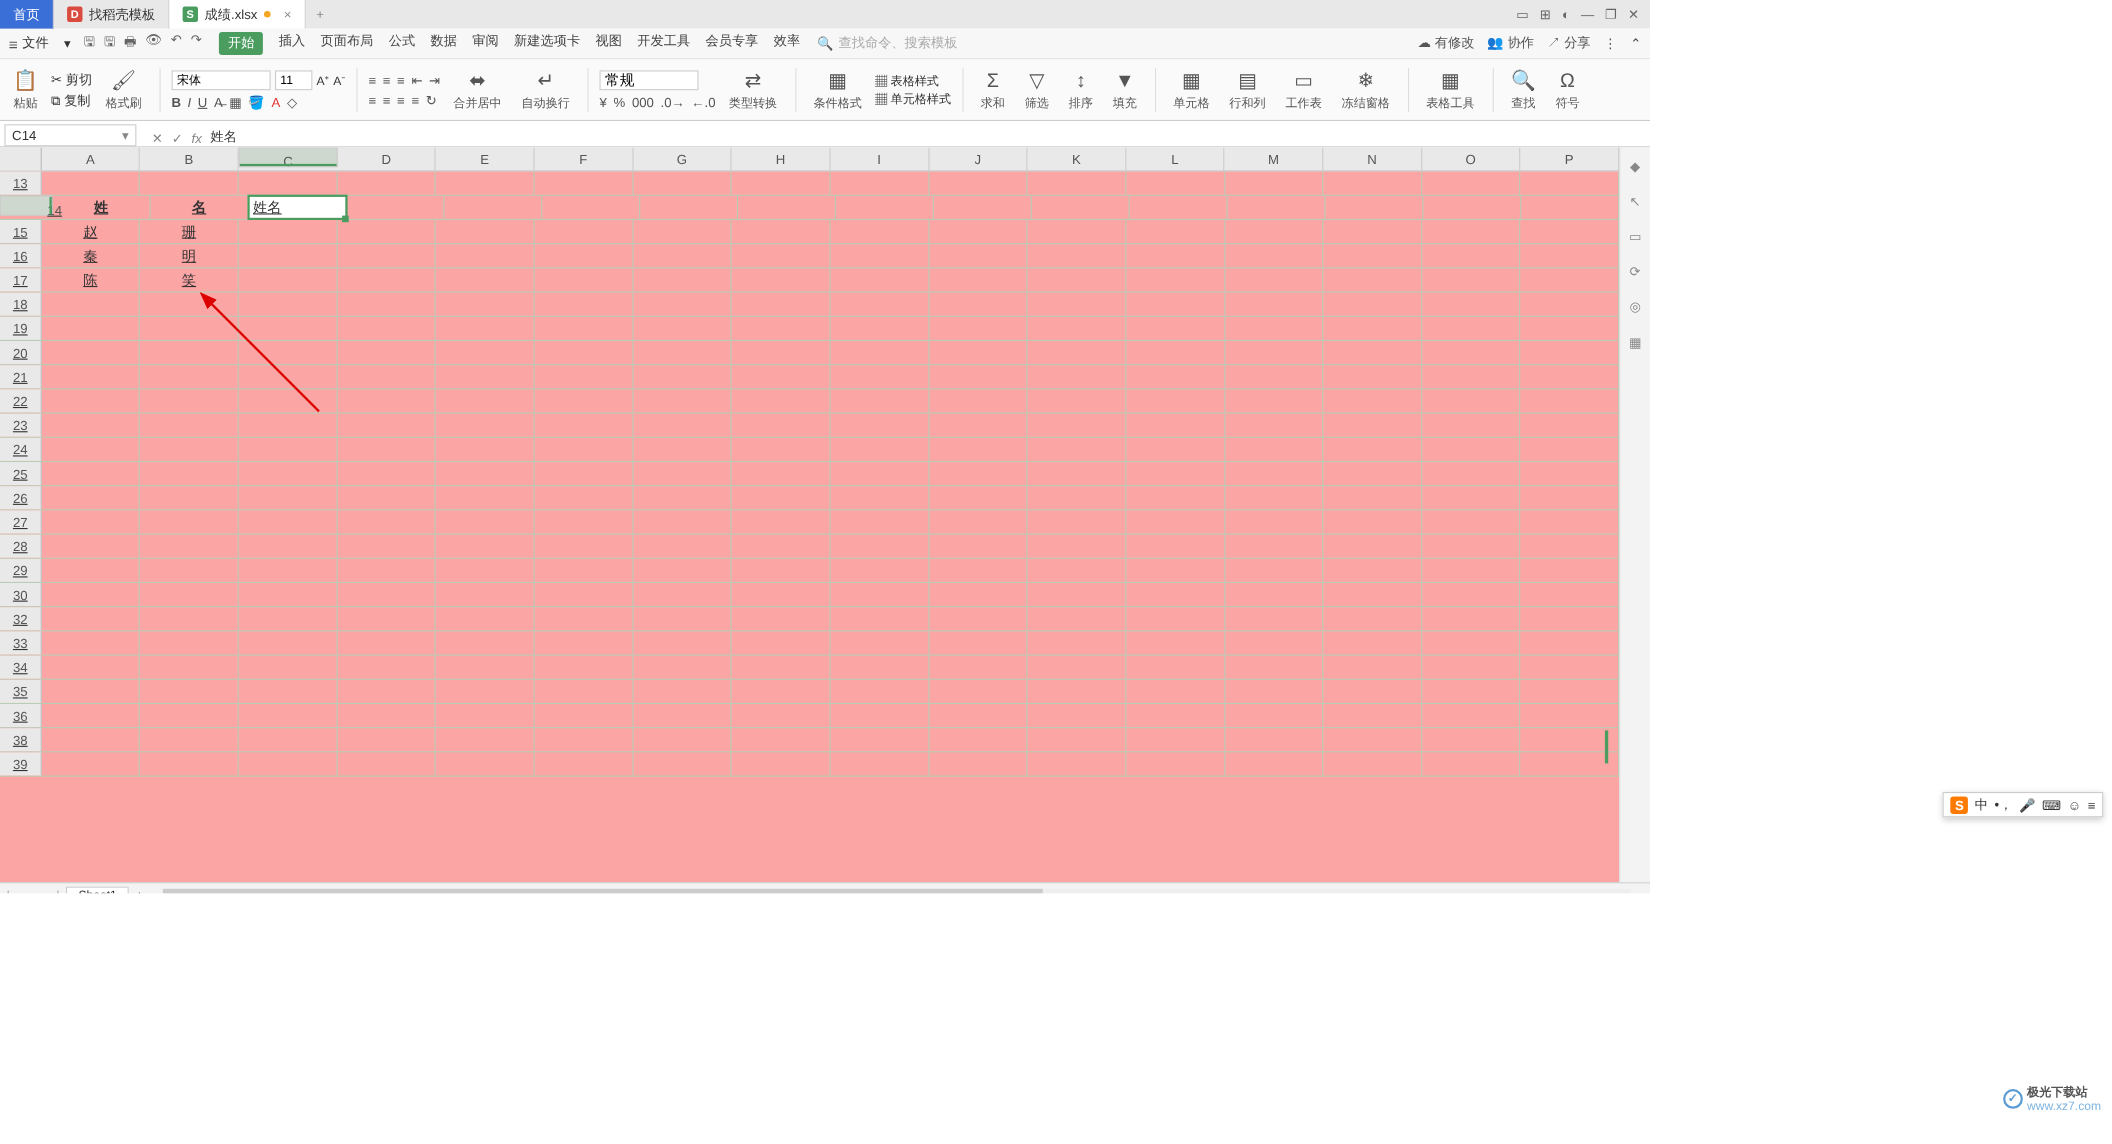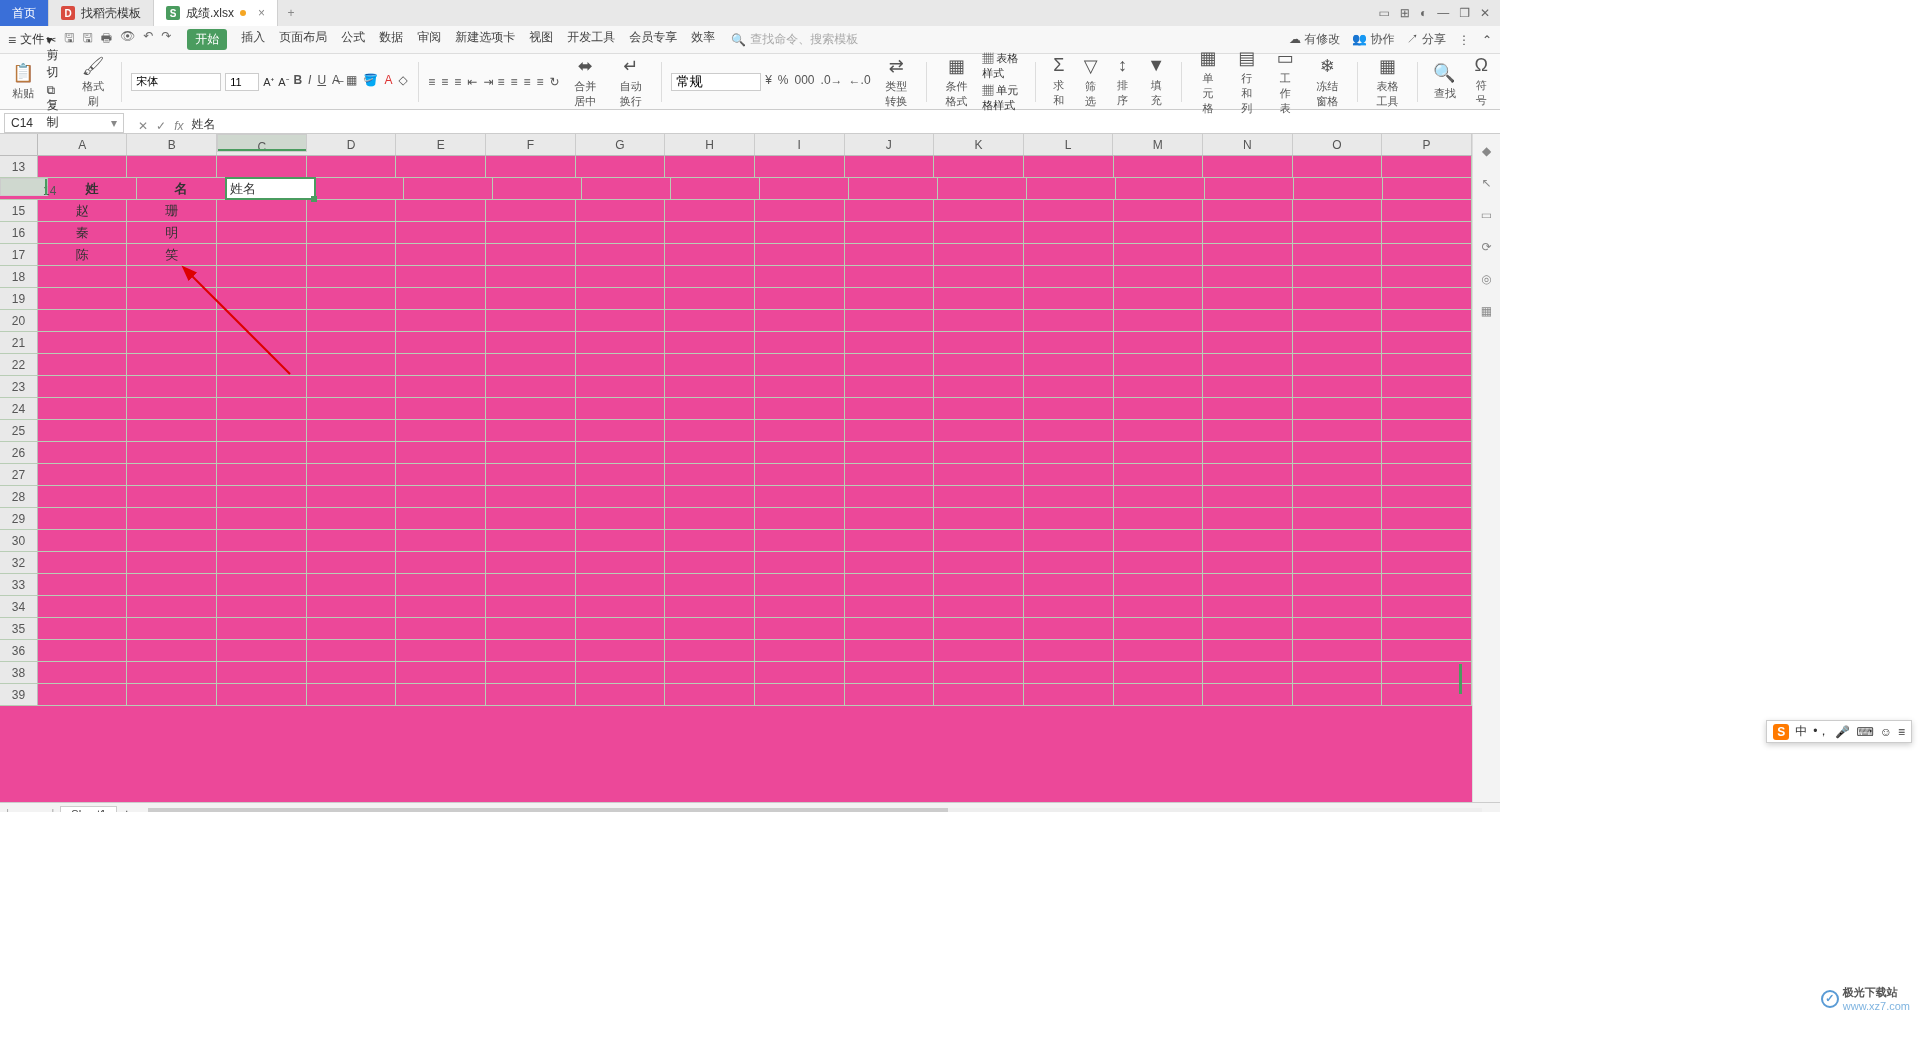--- a/index.html
+++ b/index.html
@@ -13,39 +13,39 @@
 .tab .icon-wps { width: 14px; height: 14px; background: #4a9c5f; border-radius: 2px; display: flex; align-items: center; justify-content: center; color: #fff; font-size: 10px; font-weight: bold; }
 .tab .dot { width: 6px; height: 6px; background: #f5a623; border-radius: 50%; }
 .tab .close { margin-left: 6px; color: #888; }
 .newtab { width: 26px; text-align: center; color: #888; cursor: pointer; }
 .win-controls { margin-left: auto; display: flex; gap: 10px; padding-right: 10px; align-items: center; }
 .win-controls span { cursor: pointer; color: #666; font-size: 12px; }
 
 
 .menubar { height: 28px; background: #f7f7f7; border-bottom: 1px solid #ddd; display: flex; align-items: center; padding: 0 8px; gap: 4px; }
 .menubar .hamb { font-size: 14px; color: #555; }
-.menubar .file { display: flex; align-items: center; gap: 2px; }
+.menubar .file { display: flex; align-items: center; gap: 14px; }
 .menubar .qat { display: flex; gap: 8px; margin-left: 8px; }
 .menubar .qat span { color: #666; cursor: pointer; }
 .tabs { display: flex; gap: 14px; margin-left: 12px; }
 .tabs span { cursor: pointer; color: #444; }
 .tabs .active { background: #4a9c5f; color: #fff; padding: 2px 8px; border-radius: 3px; }
 .search-cmd { margin-left: 12px; color: #aaa; display: flex; align-items: center; gap: 4px; }
 .right-menu { margin-left: auto; display: flex; gap: 12px; align-items: center; color: #555; }
 .right-menu span { cursor: pointer; }
 
 
 .ribbon { height: 56px; background: #fafafa; border-bottom: 1px solid #ccc; display: flex; align-items: center; padding: 0 6px; gap: 6px; }
 .rgroup { display: flex; flex-direction: column; align-items: center; justify-content: center; height: 100%; padding: 0 6px; font-size: 11px; color: #555; }
 .rgroup .icn { font-size: 18px; color: #555; }
 .rgroup .lbl { margin-top: 2px; text-align: center; }
 .vsep { width: 1px; height: 40px; background: #ddd; margin: 0 4px; }
 .hstack { display: flex; gap: 4px; align-items: center; }
 .hstack span, .hstack select, .hstack input { font-size: 11px; }
-.font-block { display: flex; flex-direction: row; gap: 4px; }
+.font-block { display: flex; flex-direction: column; gap: 4px; }
 .sel { border: 1px solid #ccc; background: #fff; padding: 1px 4px; height: 18px; }
 .btnrow { display: flex; gap: 6px; }
 .btnrow span { cursor: pointer; color: #555; }
 
 
 .fbar { height: 24px; border-bottom: 1px solid #ccc; display: flex; align-items: flex-end; }
 .namebox { width: 120px; border: 1px solid #ccc; height: 20px; margin-left: 4px; display: flex; align-items: center; padding: 0 6px; justify-content: space-between; }
 .namebox .dd { color: #888; }
 .fx-controls { display: flex; gap: 8px; margin-left: 14px; color: #888; }
 .fx { margin-left: 8px; font-style: italic; color: #888; }
@@ -53,21 +53,21 @@
 
 
 .gridwrap { position: relative; display: flex; height: 668px; }
 .rightpanel { width: 28px; background: #f3f3f3; border-left: 1px solid #ddd; display: flex; flex-direction: column; align-items: center; gap: 18px; padding-top: 10px; color: #888; }
 .gridarea { flex: 1; position: relative; overflow: hidden; }
 .colhead { height: 22px; display: flex; background: #e9e9e9; border-bottom: 1px solid #bbb; }
 .corner { width: 38px; border-right: 1px solid #bbb; background: #e9e9e9; }
 .ch { width: 90px; border-right: 1px solid #ccc; text-align: center; line-height: 22px; color: #555; }
 .ch.sel { background: #cfd8cf; position: relative; }
 .ch.sel::after { content: ""; position: absolute; left: 0; right: 0; bottom: 0; height: 2px; background: #4a9c5f; }
-.rows { position: absolute; top: 22px; left: 0; right: 0; bottom: 0; background: #ec4899; }
+.rows { position: absolute; top: 22px; left: 0; right: 0; bottom: 0; background: #fca5a5; text-decoration: underline; }
 .row { height: 22px; display: flex; border-bottom: 1px solid #b8cdb5; }
 .rh { width: 38px; background: #e9e9e9; border-right: 1px solid #bbb; text-align: center; line-height: 22px; color: #555; }
 .rh.sel { background: #cfd8cf; position: relative; padding-left: 42px; }
 .rh.sel::after { content: ""; position: absolute; top: 0; bottom: 0; right: 0; width: 2px; background: #4a9c5f; }
 .cell { width: 90px; border-right: 1px solid #b8cdb5; line-height: 22px; text-align: center; color: #333; font-size: 13px; }
 .cell.active { background: #fff; outline: 2px solid #4a9c5f; outline-offset: -1px; text-align: left; padding-left: 4px; position: relative; }
 .cell.active::after { content: ""; position: absolute; right: -3px; bottom: -3px; width: 6px; height: 6px; background: #4a9c5f; }
 .bold { font-weight: bold; }
 
 

